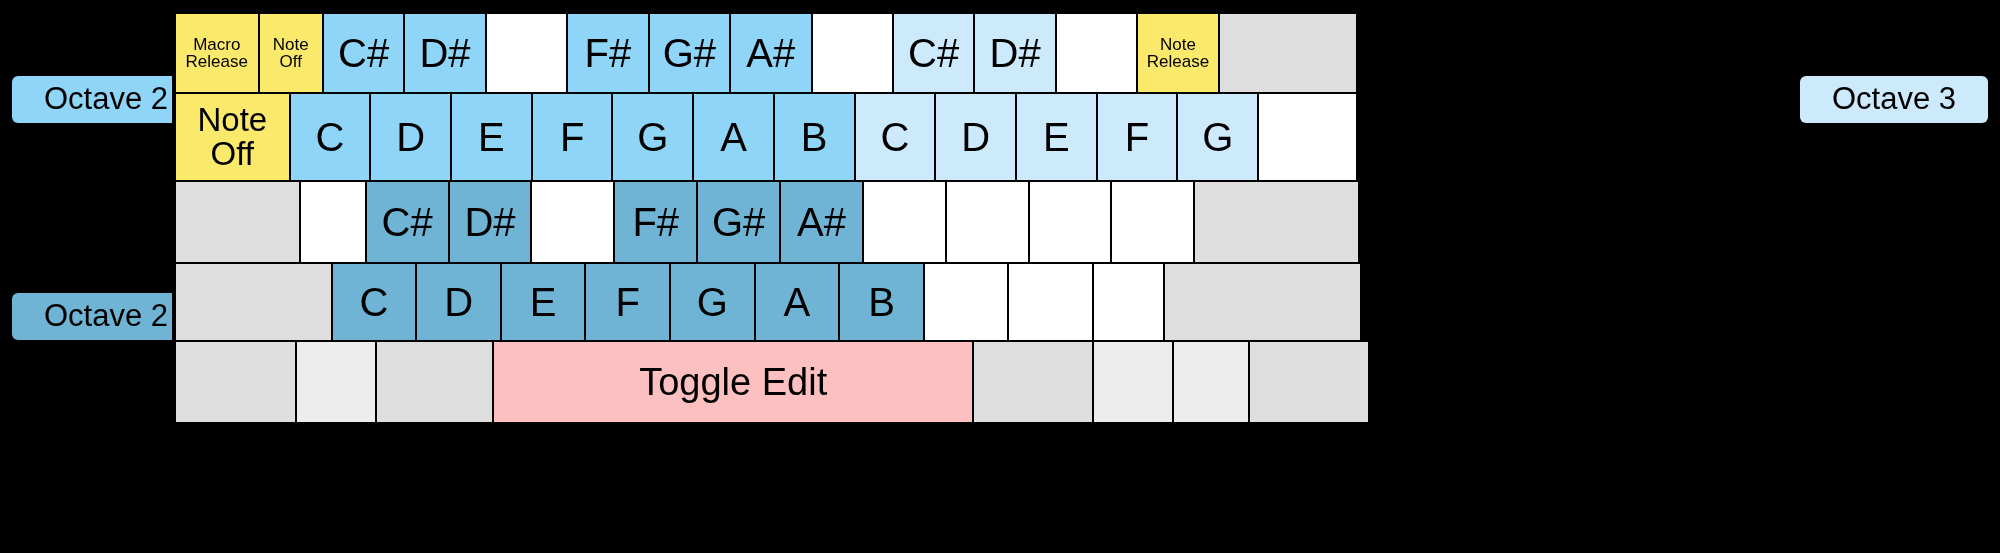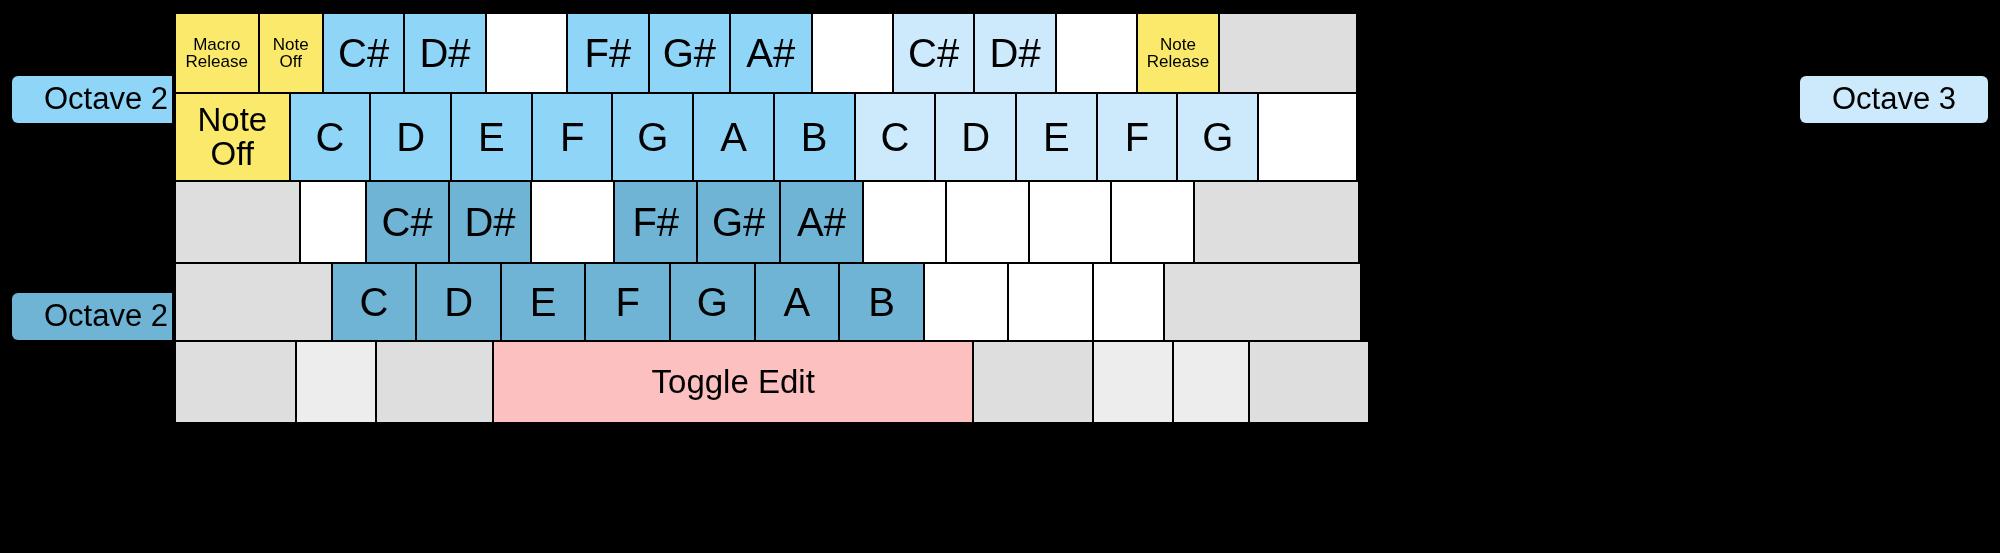--- a/index.html
+++ b/index.html
@@ -37,21 +37,21 @@
   .c-blue-dk{background:#6fb4d4;}
   .c-white{background:#ffffff;}
   .c-gray{background:#dedede;}
   .c-gray-lt{background:#ededed;}
   .c-pink{background:#fcc0c0;}
 
   
   .t-big{font-size:40px;}
   .t-mid{font-size:33px;}
   .t-small{font-size:17px;}
-  .t-toggle{font-size:33px;}
+  .t-toggle{font-size:38px;}
   .t-none{font-size:0;}
 </style>
 </head>
 <body>
 
 <div class="stage">
 
   <div class="octave-badge oct-2">Octave 2</div>
   <div class="octave-badge oct-1">Octave 2</div>
   <div class="octave-badge oct-3">Octave 3</div>

